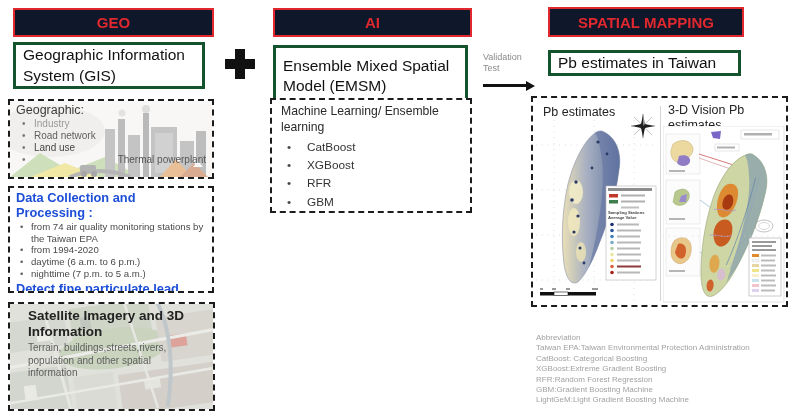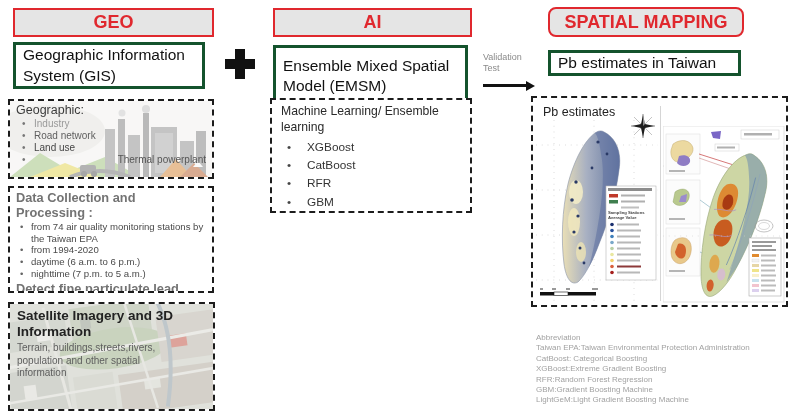--- a/index.html
+++ b/index.html
@@ -1,45 +1,45 @@
 <!DOCTYPE html>
 <html><head>
 <meta charset="utf-8">
 <style>
   html,body{margin:0;padding:0;background:#fff;}
   #canvas{position:relative;width:793px;height:418px;background:#fff;overflow:hidden;
           font-family:"Liberation Sans","DejaVu Sans",sans-serif;color:#1c1c1c;}
   .abs{position:absolute;}
   
-  .red-box{border:2px solid #e0282e;color:#e0282e;font-weight:bold;font-size:18px;
-           display:flex;align-items:center;justify-content:center;background:#e5e5e5;}
+  .red-box{border:2px solid #e0282e;color:#e0282e;font-weight:bold;font-size:15px;
+           display:flex;align-items:center;justify-content:center;background:#0f172a;}
   .black-box{border:3px solid #14532d;background:#fff;font-size:15.5px;line-height:1.3;
              display:flex;align-items:center;padding:2px 7px;box-sizing:border-box;color:#111;}
   .dashed-box{border:2px dashed #1c1c1c;background:#fff;box-sizing:border-box;overflow:hidden;}
   
   .plus{width:30px;height:30px;}
   .plus:before,.plus:after{content:"";position:absolute;background:#111;}
   .plus:before{left:10px;top:0;width:10px;height:30px;}
   .plus:after{left:0;top:10px;width:30px;height:10px;}
   
   .pred-content{position:relative;z-index:2;padding:2px 6px;}
   .pred-title{font-size:12.5px;color:#3c3c3c;}
   ul.dotlist{list-style:none;margin:1px 0 0 0;padding:0 0 0 6px;}
   ul.dotlist li{font-size:10px;line-height:1.2;padding-left:12px;position:relative;}
   ul.dotlist li:before{content:"•";position:absolute;left:0;color:#777;}
   .pi0{color:#9a9a9a;} .pi1{color:#5f5f5f;} .pi2{color:#464646;} .pi3{color:#565656;text-align:right;}
   .bg-art{position:absolute;left:0;top:0;z-index:1;}
   
   .dc{padding:2px 6px;}
-  .dc-title{font-size:12.8px;font-weight:bold;color:#737373;}
+  .dc-title{font-size:12.8px;font-weight:bold;color:#1d4ed8;}
   ul.dc-list{list-style:none;margin:1px 0;padding:0 0 0 4px;}
   ul.dc-list li{font-size:9.6px;color:#4a4a4a;line-height:1.22;padding-left:11px;position:relative;}
   ul.dc-list li:before{content:"•";position:absolute;left:0;color:#666;}
   
-  .sat-content{position:relative;z-index:2;padding:4px 7px;}
+  .sat-content{position:relative;z-index:2;padding:4px 18px;}
   .sat-title{font-size:13.5px;font-weight:bold;color:#222;line-height:1.2;width:160px;}
   .sat-body{font-size:10px;color:#5e5e5e;line-height:1.25;margin-top:2px;width:150px;}
   
   .ml{padding:4px 9px;}
   .ml-title{font-size:12.2px;color:#2a2a2a;line-height:1.3;}
   ul.ml-list{list-style:none;margin:2px 0 0 0;padding:0 0 0 4px;}
   ul.ml-list li{font-size:11.8px;color:#333;line-height:1.55;padding-left:22px;position:relative;}
   ul.ml-list li:before{content:"•";position:absolute;left:2px;color:#444;}
   
   .valid{font-size:9px;color:#8a8a8a;line-height:1.25;}
@@ -145,36 +145,36 @@
     <span>AI</span>
   </div>
 
   <div class="abs black-box" style="left:273px;top:45px;width:195px;height:62px;">
     <span>Ensemble Mixed Spatial Model (EMSM)</span>
   </div>
 
   <div class="abs dashed-box ml" style="left:270px;top:98px;width:202px;height:115px;">
     <div class="ml-title">Machine Learning/ Ensemble learning</div>
     <ul class="ml-list">
+      <li>CatBoost</li>
       <li>XGBoost</li>
-      <li>CatBoost</li>
       <li>RFR</li>
       <li>GBM</li>
       <li>LightGeM</li>
     </ul>
   </div>
 
   <div class="abs valid" style="left:483px;top:52px;">
     <div>Validation</div>
     <div>Test</div>
   </div>
   <div class="abs arrow-line" style="left:483px;top:84px;width:44px;"></div>
   <div class="abs arrow-head" style="left:526px;top:81px;"></div>
 
-  <div class="abs red-box" style="left:548px;top:7px;width:192px;height:26px;border-radius:8px;">
+  <div class="abs red-box" style="left:548px;top:7px;width:192px;height:26px;">
     <span>SPATIAL MAPPING</span>
   </div>
 
   <div class="abs black-box" style="left:548px;top:50px;width:193px;height:26px;">
     <span>Pb estimates in Taiwan</span>
   </div>
 
   <div class="abs dashed-box" style="left:531px;top:96px;width:257px;height:211px;">
 
     <div class="abs panel-title" style="left:10px;top:7px;width:90px;">Pb estimates</div>
@@ -183,20 +183,21 @@
       <line x1="2" y1="14" x2="26" y2="14" stroke="#555" stroke-width="0.7"></line>
       <line x1="14" y1="2" x2="14" y2="26" stroke="#555" stroke-width="0.7"></line>
       <line x1="5" y1="5" x2="23" y2="23" stroke="#888" stroke-width="0.5"></line>
       <line x1="23" y1="5" x2="5" y2="23" stroke="#888" stroke-width="0.5"></line>
       <polygon points="14,3 16,12 25,14 16,16 14,25 12,16 3,14 12,12" fill="#1e1e1e"></polygon>
       <polygon points="14,3 14,14 16,12" fill="#fff" opacity="0.5"></polygon>
     </svg>
 
     <div class="abs divider" style="left:127px;top:8px;height:195px;"></div>
 
+    <div class="abs panel-title" style="left:135px;top:5px;width:95px;">3-D Vision Pb estimates</div>
 
     <svg class="abs" style="left:3px;top:22px;" width="122" height="183" viewBox="0 0 122 183">
       <defs>
         <linearGradient id="twgrad" x1="0" y1="0" x2="1" y2="0">
           <stop offset="0" stop-color="#eadfb6"></stop>
           <stop offset="0.42" stop-color="#a8b0c2"></stop>
           <stop offset="1" stop-color="#64779f"></stop>
         </linearGradient>
       </defs>
       <g stroke="#c9c9c9" stroke-width="0.8" stroke-dasharray="0.8,5">

